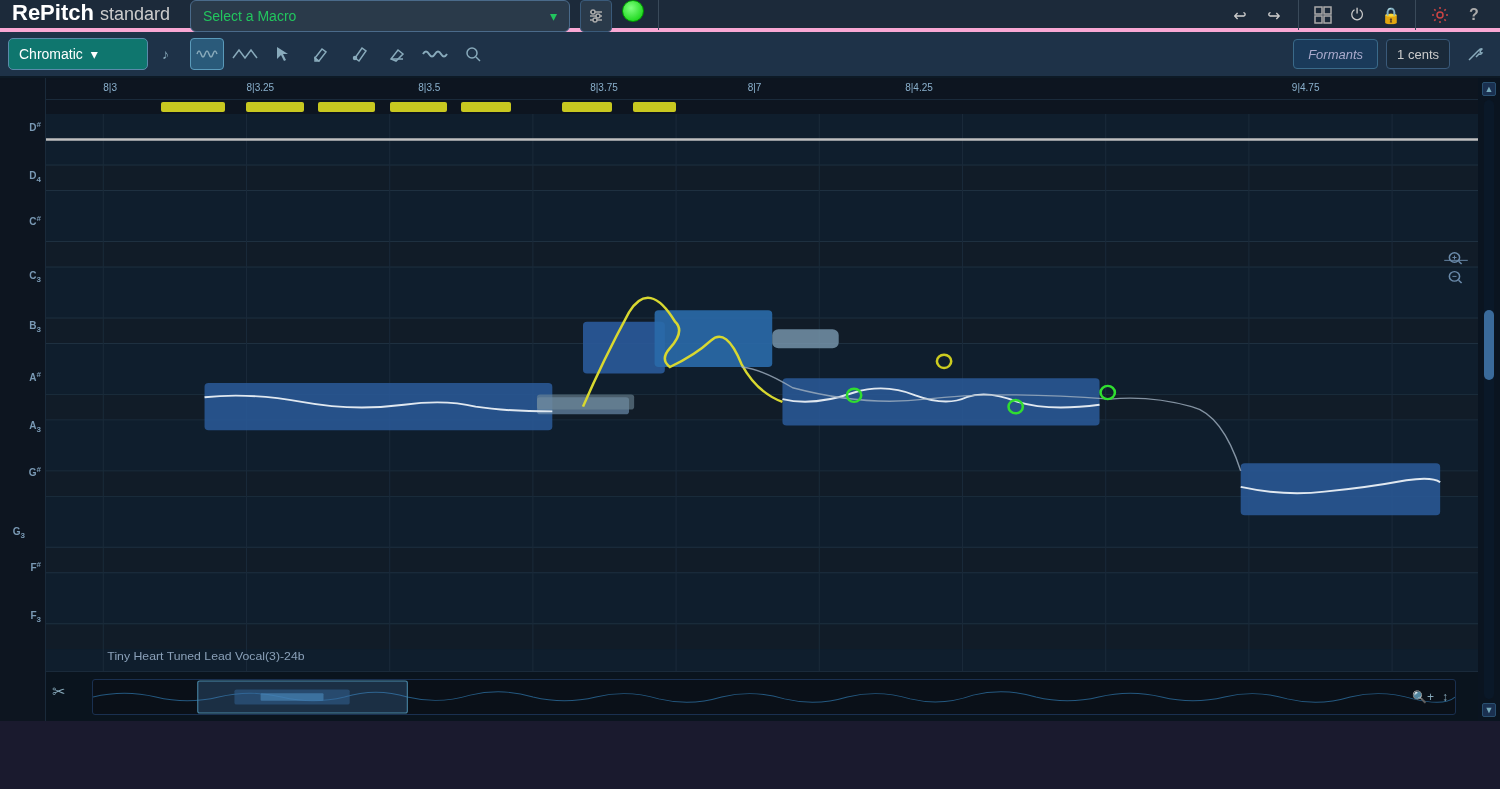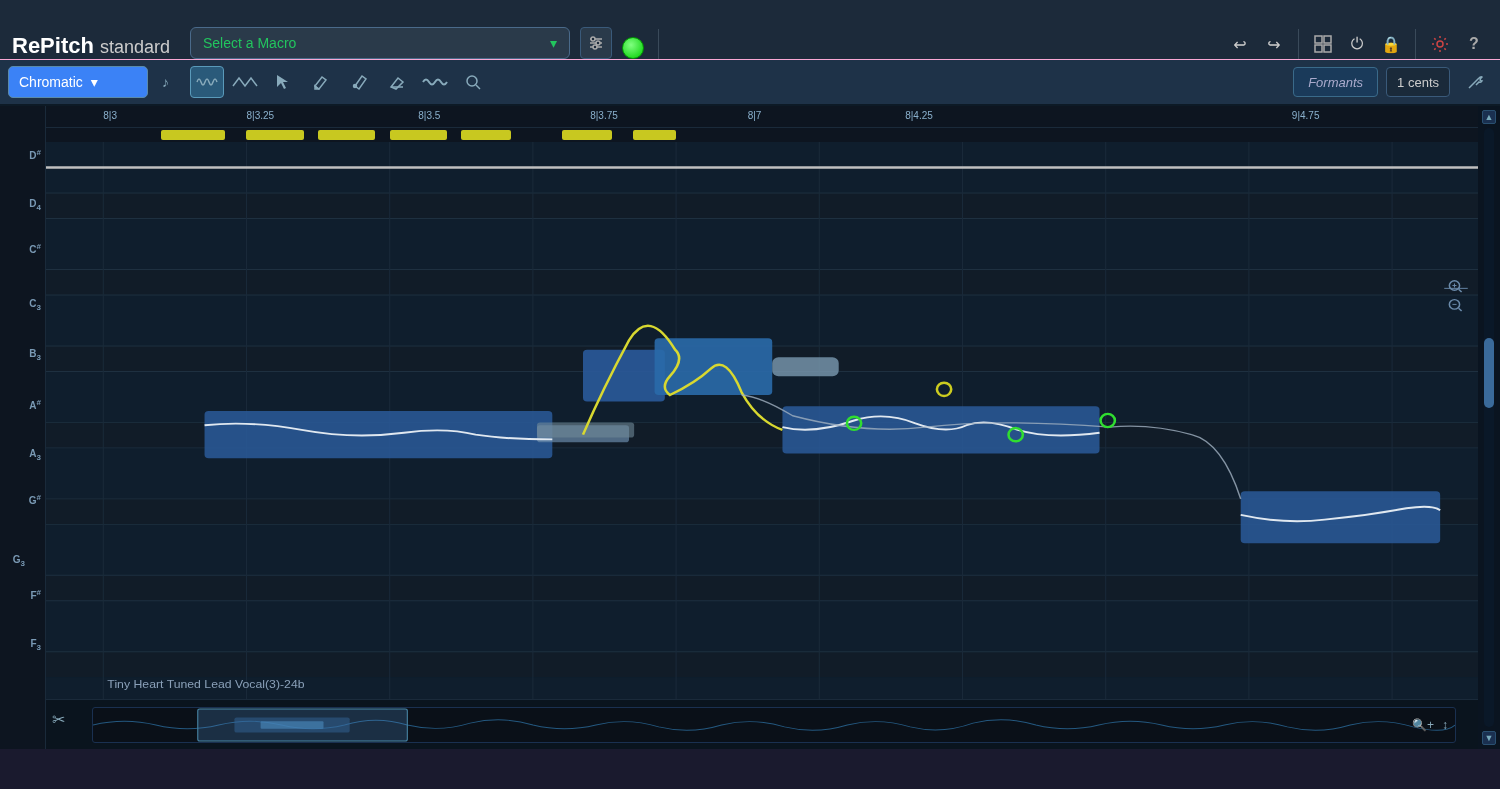--- a/index.html
+++ b/index.html
@@ -7,27 +7,27 @@
       width: 1500px;
       height: 789px;
       background: #1a1a2e;
       font-family: 'Arial', sans-serif;
       overflow: hidden;
     }
 
     
     .top-bar {
       width: 100%;
-      height: 60px;
+      height: 32px;
       background: #1c2a3a;
       display: flex;
-      align-items: flex-end;
+      align-items: flex-start;
       padding: 0 12px;
       gap: 10px;
-      border-bottom: 1px solid #f9a8d4;
+      border-bottom: 4px solid #f9a8d4;
     }
 
     .app-title {
       color: white;
       font-size: 22px;
       font-weight: bold;
       display: flex;
       align-items: baseline;
       gap: 6px;
       margin-right: 10px;
@@ -112,21 +112,21 @@
       background: #1e3248;
       display: flex;
       align-items: center;
       padding: 0 8px;
       gap: 4px;
       border-bottom: 2px solid #0d1a26;
     }
 
     .chromatic-select {
       height: 32px;
-      background: #3b82f6;
+      background: #0f766e;
       border: 1px solid #5a8aaa;
       border-radius: 5px;
       color: white;
       font-size: 14px;
       display: flex;
       align-items: center;
       padding: 0 10px;
       gap: 8px;
       cursor: pointer;
       min-width: 140px;

